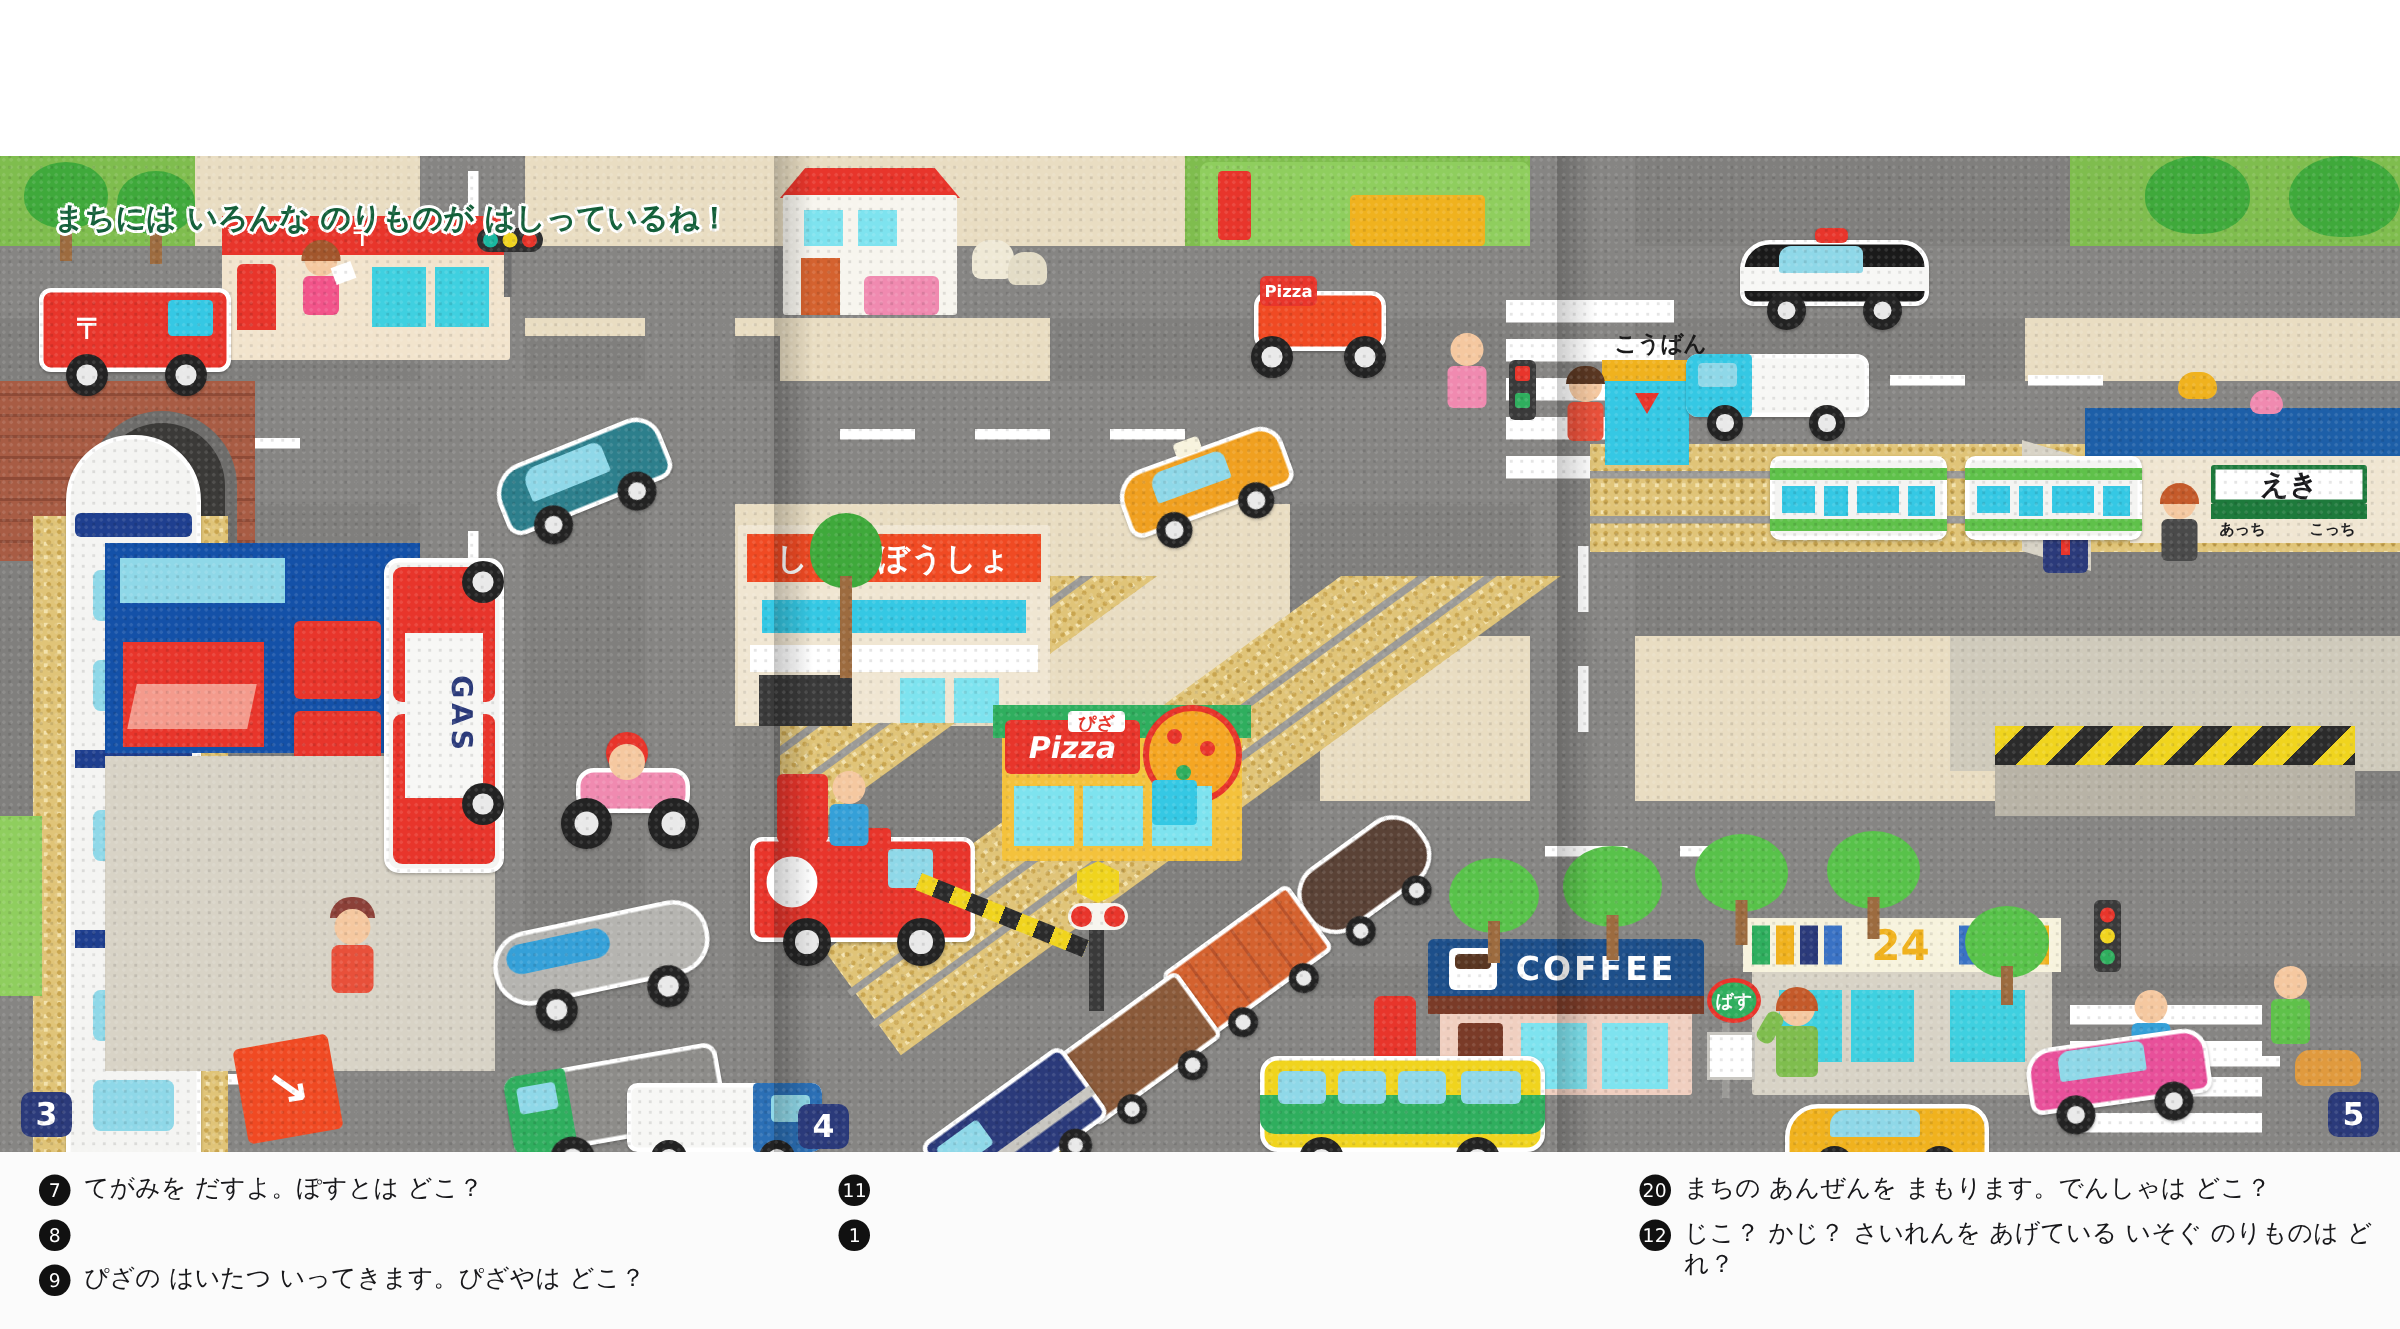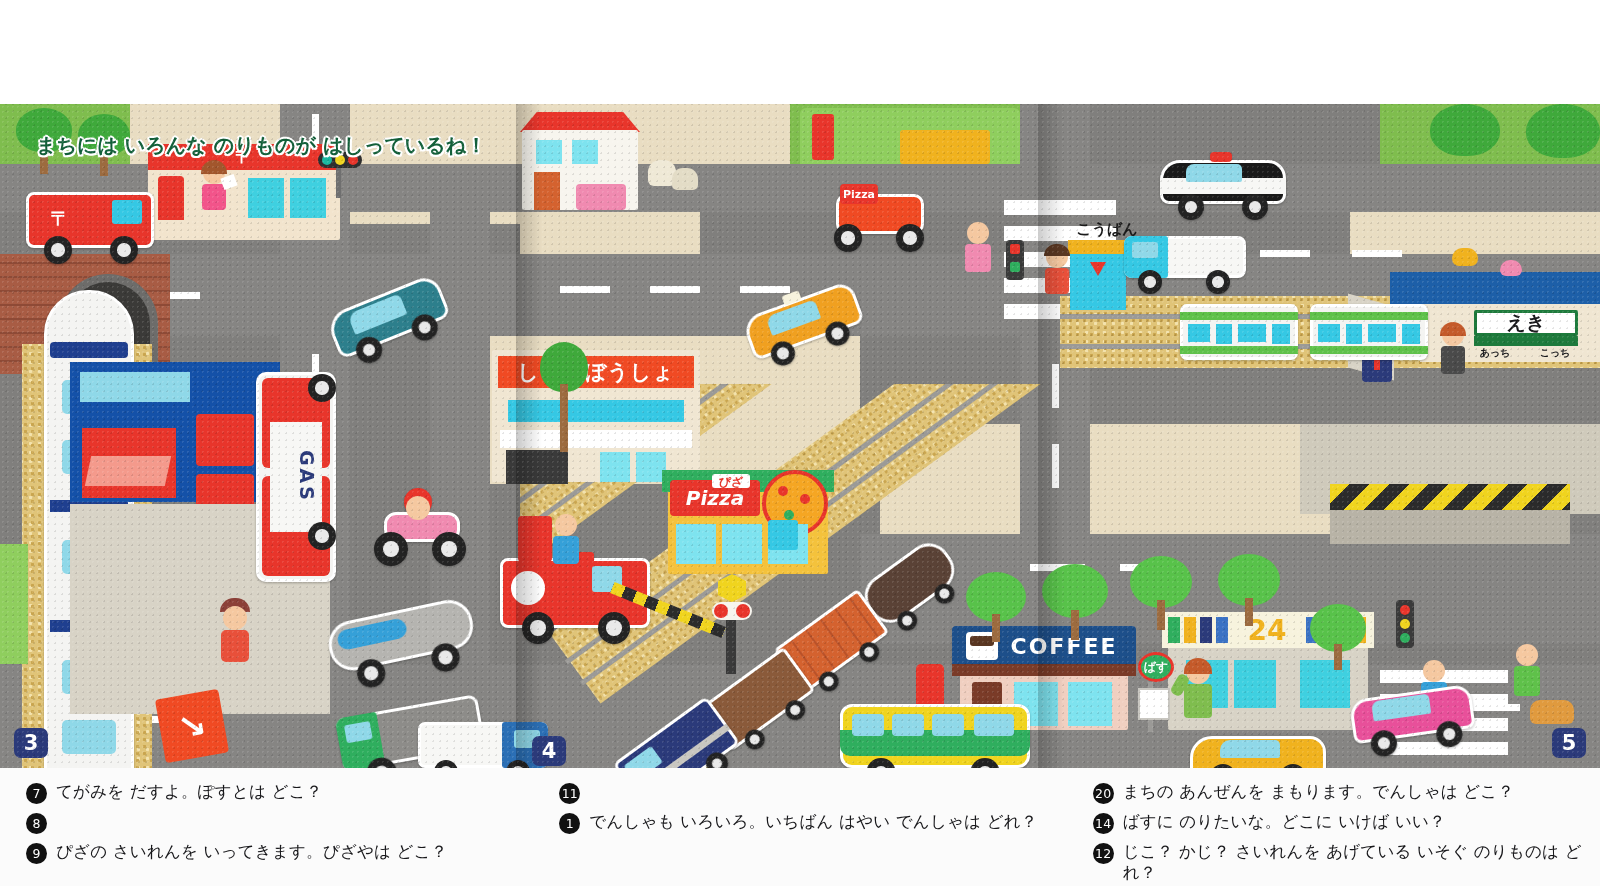--- a/index.html
+++ b/index.html
@@ -621,41 +621,36 @@
     <div class="qcol" id="qcol0">
         <div class="qline">
           <div class="qnum">7</div>
           <div class="qtxt">てがみを だすよ。ぽすとは どこ？</div>
         </div>
         <div class="qline">
           <div class="qnum">8</div>
         </div>
         <div class="qline">
           <div class="qnum">9</div>
-          <div class="qtxt">ぴざの さいれんを いってきます。ぴざやは どこ？</div>
+          <div class="qtxt">ぴざの はいたつ いってきます。ぴざやは どこ？</div>
         </div>
       </div>
     <div class="qcol" id="qcol1">
         <div class="qline">
           <div class="qnum">11</div>
         </div>
         <div class="qline">
           <div class="qnum">1</div>
-          <div class="qtxt">でんしゃも いろいろ。いちばん はやい でんしゃは どれ？</div>
         </div>
       </div>
     <div class="qcol" id="qcol2">
         <div class="qline">
           <div class="qnum">20</div>
           <div class="qtxt">まちの あんぜんを まもります。でんしゃは どこ？</div>
         </div>
         <div class="qline">
-          <div class="qnum">14</div>
-          <div class="qtxt">ばすに のりたいな。どこに いけば いい？</div>
-        </div>
-        <div class="qline">
           <div class="qnum">12</div>
           <div class="qtxt">じこ？ かじ？ さいれんを あげている いそぐ のりものは どれ？</div>
         </div>
       </div>
   </div>
 
 </div>
 
 </body></html>

